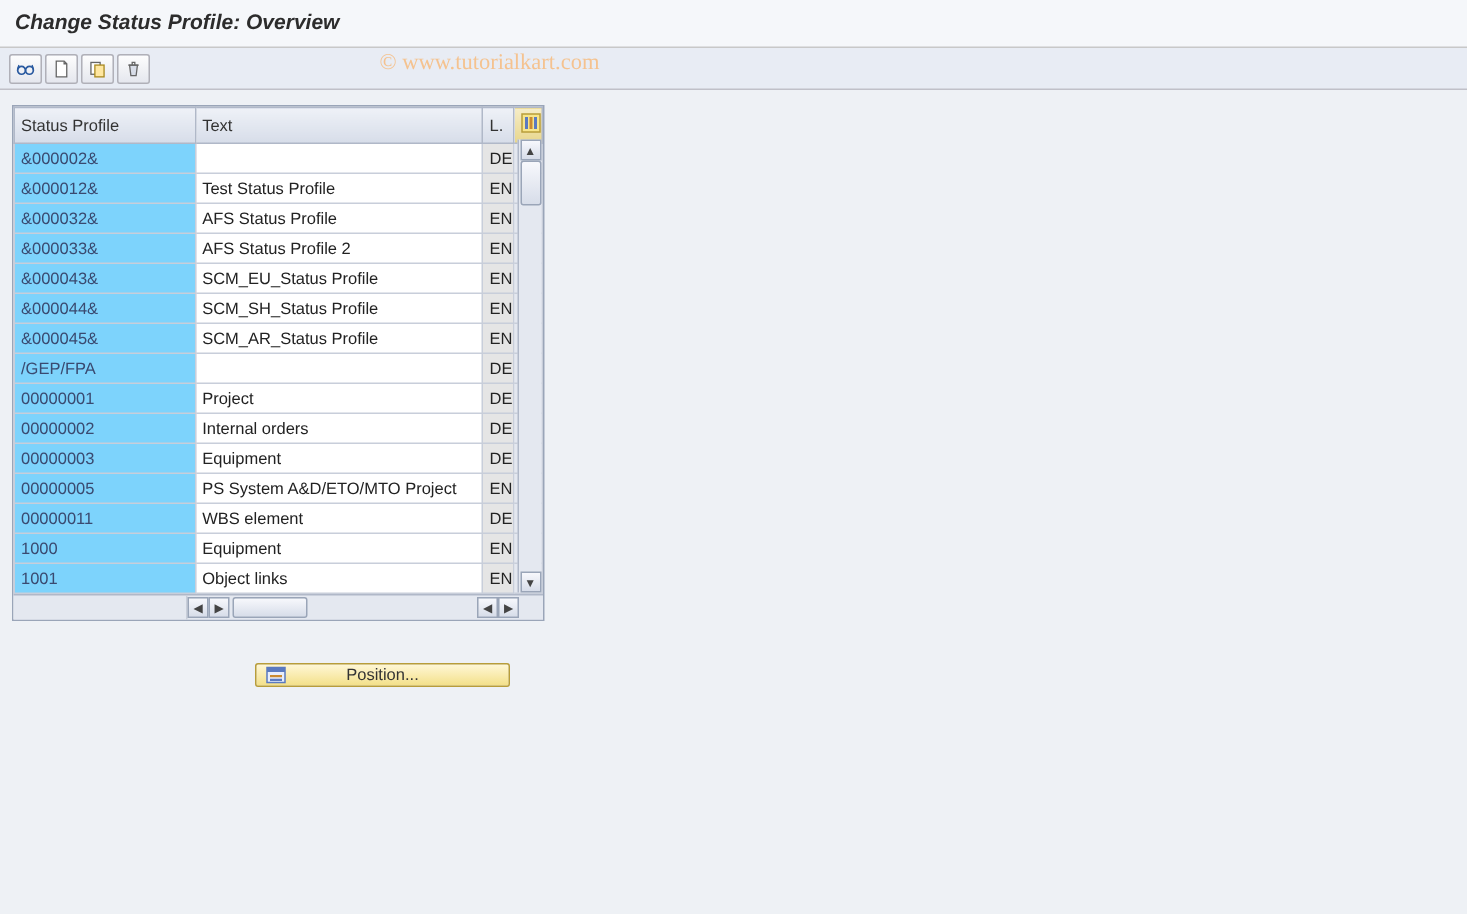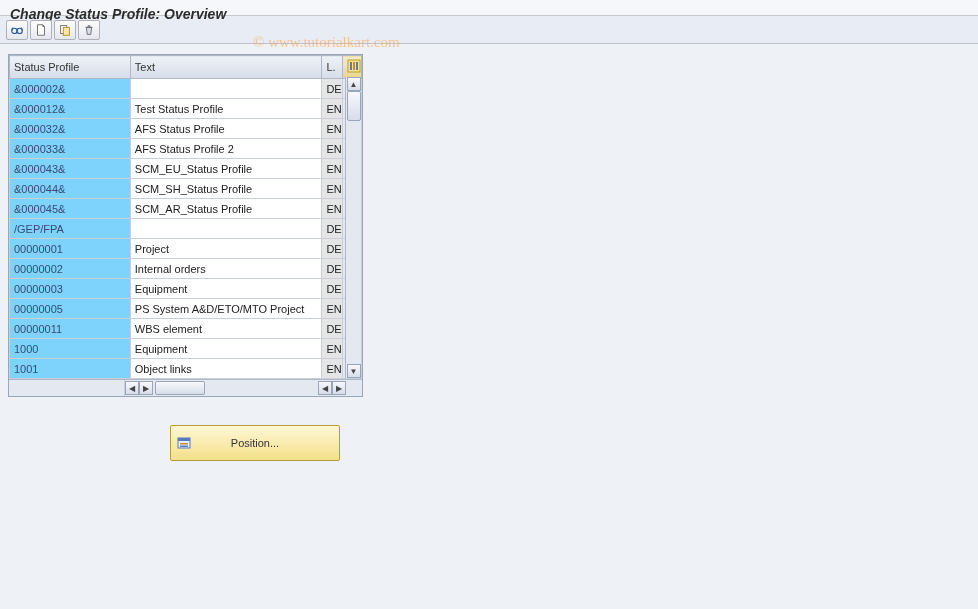--- a/index.html
+++ b/index.html
@@ -9,21 +9,21 @@
       background: #eef1f5;
       width: 978px;
       height: 609px;
       overflow: hidden;
       position: relative;
     }
     .title-area {
       background: #f5f7fa;
       border-bottom: 1px solid #c8c8c8;
       padding: 6px 10px 4px 10px;
-      height: 16px;
+      height: 32px;
     }
     .title-text {
       font-size: 14px;
       font-weight: bold;
       font-style: italic;
       color: #2c2c2c;
     }
     .toolbar {
       background: #e8ecf4;
       border-bottom: 1px solid #c0c0c8;
@@ -141,21 +141,21 @@
     }
     .hscroll .right-arrows { display:flex; gap:0; margin-left:auto; padding-right:16px;}
     .position-btn-wrap {
       margin-top: 28px;
       margin-left: 162px;
     }
     .position-btn {
       display:inline-flex;
       align-items:center;
       gap:8px;
-      height: 36px;
+      height: 16px;
       padding: 2px 28px 2px 6px;
       background: linear-gradient(#fff7d6, #f3e089);
       border: 1px solid #b89d3a;
       border-radius: 2px;
       cursor:pointer;
       color:#333;
       font-size:11px;
       min-width: 170px;
       justify-content: flex-start;
     }

